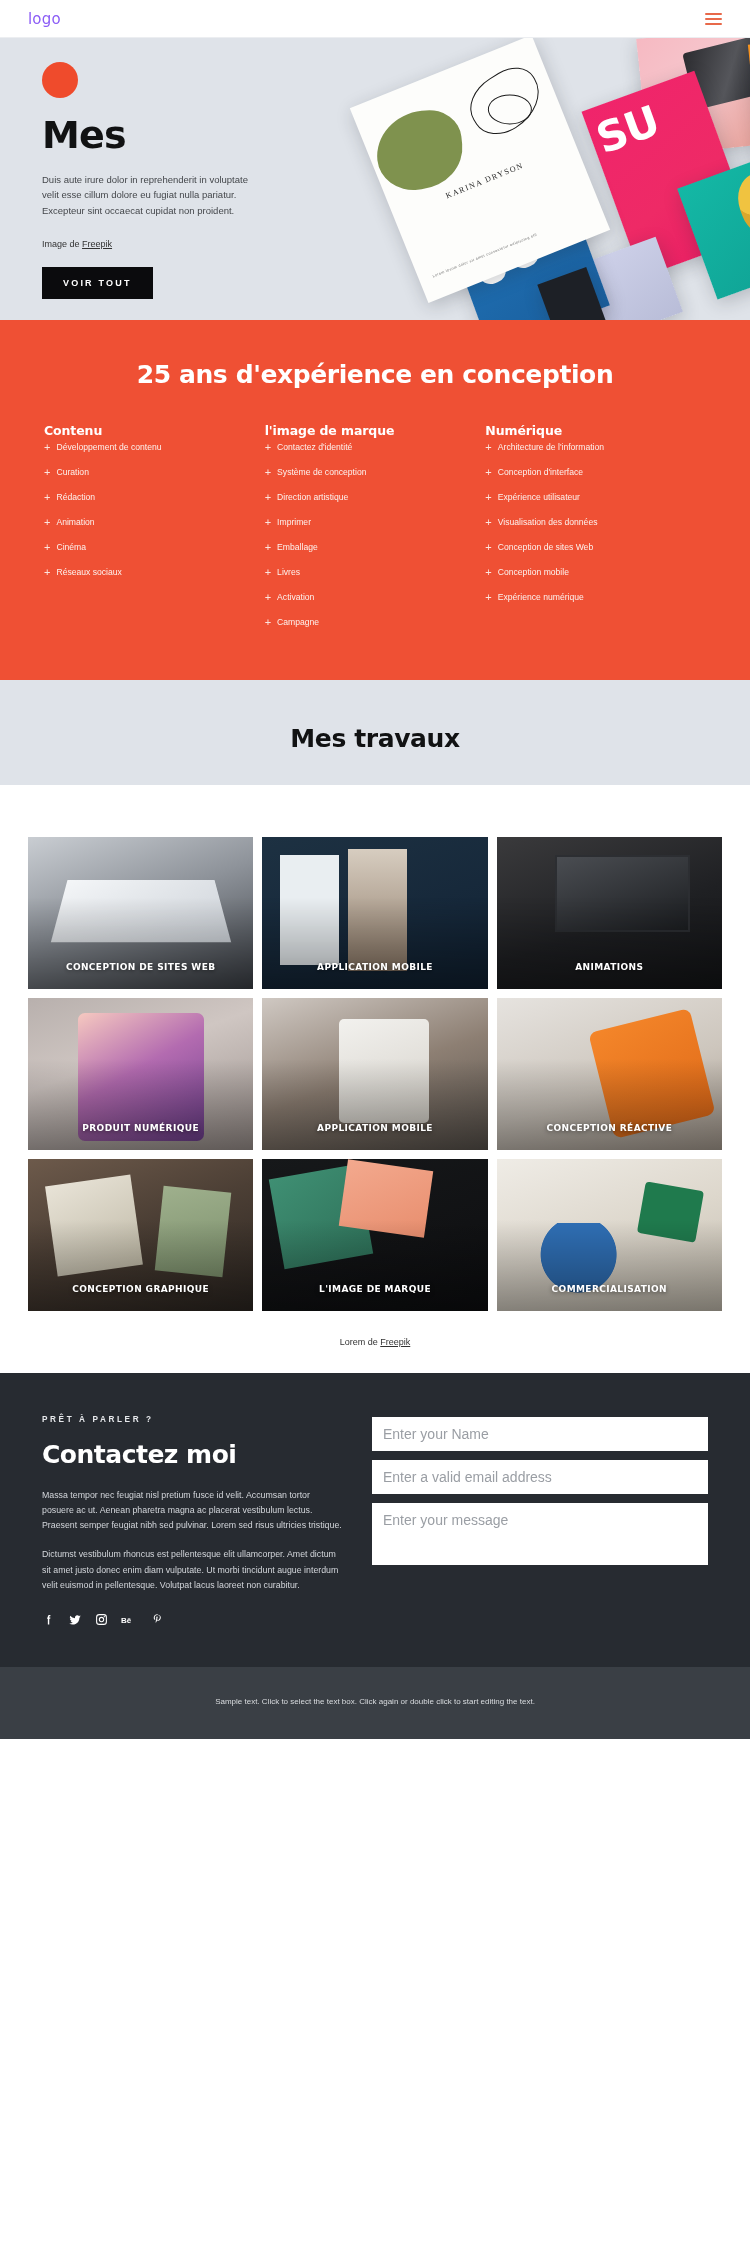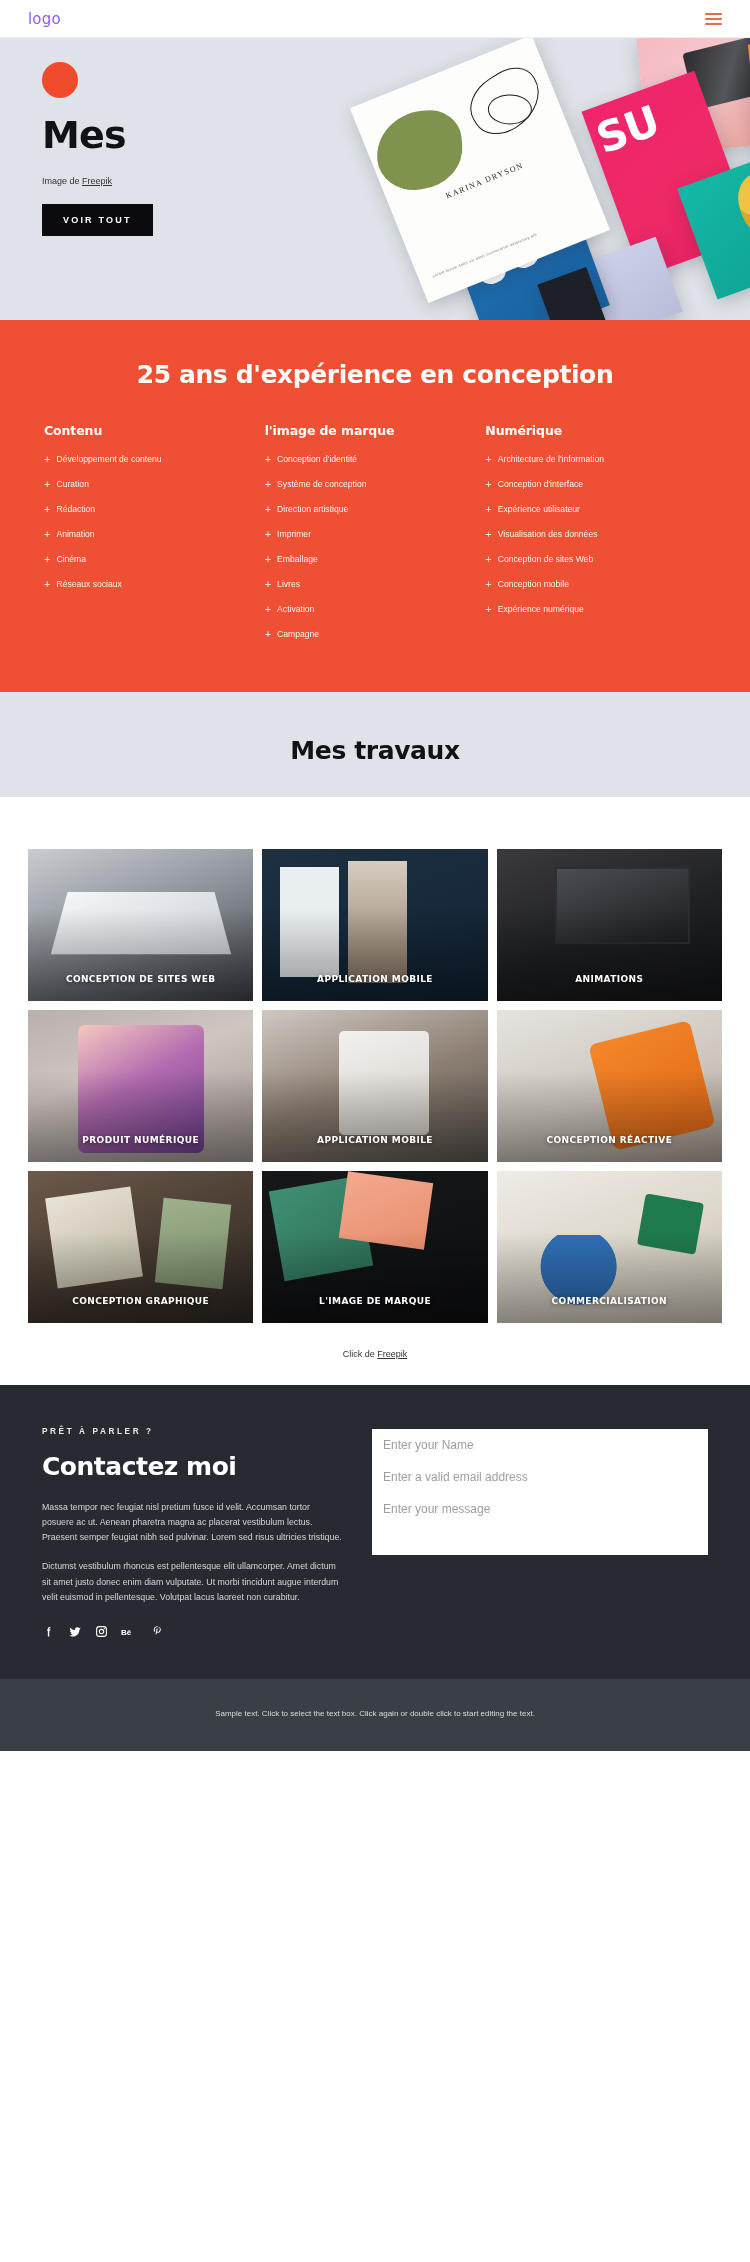--- a/index.html
+++ b/index.html
@@ -181,21 +181,21 @@
     font-size: 25px;
     letter-spacing: -0.4px;
     margin-bottom: 34px;
   }
   .exp-cols { display: flex; padding: 0 44px; gap: 0; }
   .exp-col { flex: 1; }
   .exp-col h3 {
     font-family: "DejaVu Sans", sans-serif;
     font-size: 12.5px;
     font-weight: 700;
-    margin-bottom: 16px;
+    margin-bottom: 4px;
     letter-spacing: -0.1px;
   }
   .exp-col ul { list-style: none; }
   .exp-col li {
     font-size: 8.6px;
     line-height: 1;
     padding: 0 0 14px 0;
     color: #fdf2ee;
     display: flex;
     align-items: center;
@@ -332,23 +332,24 @@
   .socials { display: flex; gap: 13px; margin-top: 20px; align-items: center; }
   .socials span { cursor: pointer; display:inline-flex; }
   .socials svg { display: block; }
   .contact-right { flex: 1; padding-top: 2px; }
   .contact-right input, .contact-right textarea {
     display: block;
     width: 100%;
     background: #fff;
     border: none;
     font-family: "Liberation Sans", sans-serif;
-    font-size: 12px;
+    font-size: 14px;
     color: #333;
     padding: 9px 11px;
+    margin-bottom: 9px;
     outline: none;
   }
   .contact-right input::placeholder, .contact-right textarea::placeholder { color: #9a9ea4; }
   .contact-right textarea { height: 62px; resize: none; }
   .btn-outline {
     width: 100%;
     background: transparent;
     border: 1.4px solid #fff;
     color: #fff;
     font-size: 8.4px;
@@ -410,20 +411,21 @@
       <div class="nm">KARINA DRYSON</div>
       <div class="tiny">Lorem ipsum dolor sit amet consectetur adipiscing elit</div>
     </div>
   </div>
 
   <div class="hero-inner">
     <div class="hero-dot"></div>
     <h1 class="hero-title">
       <span>Mes</span><br>
     </h1>
+    <p class="hero-sub">Duis aute irure dolor in reprehenderit in voluptate velit esse cillum dolore eu fugiat nulla pariatur. Excepteur sint occaecat cupidat non proident.</p>
     <div class="hero-credit">
       <span>Image de </span><a href="#">Freepik</a>
     </div>
     <button class="btn-dark">VOIR TOUT</button>
   </div>
 </section>
 
 <section class="exp">
   <h2>25 ans d'expérience en conception</h2>
   <div class="exp-cols">
@@ -456,21 +458,21 @@
             <span>Réseaux sociaux</span>
           </li>
       </ul>
     </div>
 
     <div class="exp-col">
       <h3>l'image de marque</h3>
       <ul>
         <li>
             <span class="plus">+</span>
-            <span>Conception d'identité</span>
+            <span>Contactez d'identité</span>
           </li>
         <li>
             <span class="plus">+</span>
             <span>Système de conception</span>
           </li>
         <li>
             <span class="plus">+</span>
             <span>Direction artistique</span>
           </li>
         <li>
@@ -578,21 +580,21 @@
           <div class="shade"></div>
         <div class="cap">L'IMAGE DE MARQUE</div>
       </div>
       <div class="tile">
         <div class="ph t9"></div>
           <div class="shade"></div>
         <div class="cap">COMMERCIALISATION</div>
       </div>
     </div>
     <div class="img-credit">
-      <span>Click de </span><a href="#">Freepik</a>
+      <span>Lorem de </span><a href="#">Freepik</a>
     </div>
   </div>
 </section>
 
 <section class="contact">
   <div class="contact-left">
     <div class="eyebrow">PRÊT À PARLER ?</div>
     <h2>Contactez moi</h2>
     <p>Massa tempor nec feugiat nisl pretium fusce id velit. Accumsan tortor posuere ac ut. Aenean pharetra magna ac placerat vestibulum lectus. Praesent semper feugiat nibh sed pulvinar. Lorem sed risus ultricies tristique.</p>
     <p>Dictumst vestibulum rhoncus est pellentesque elit ullamcorper. Amet dictum sit amet justo donec enim diam vulputate. Ut morbi tincidunt augue interdum velit euismod in pellentesque. Volutpat lacus laoreet non curabitur.</p>

